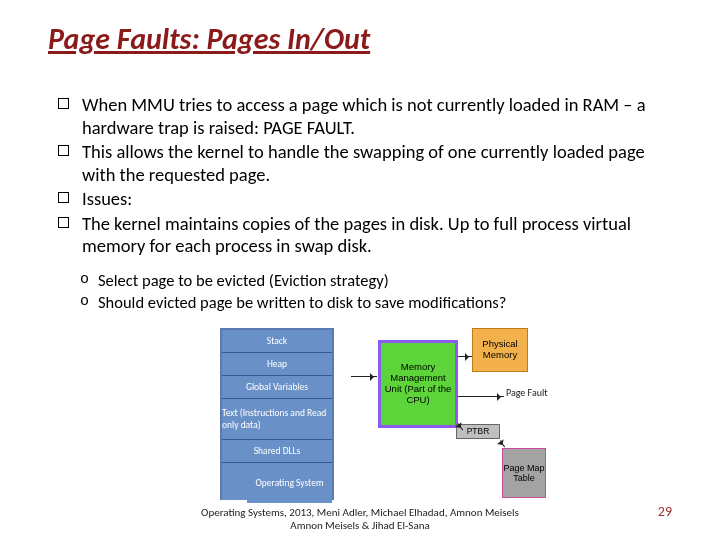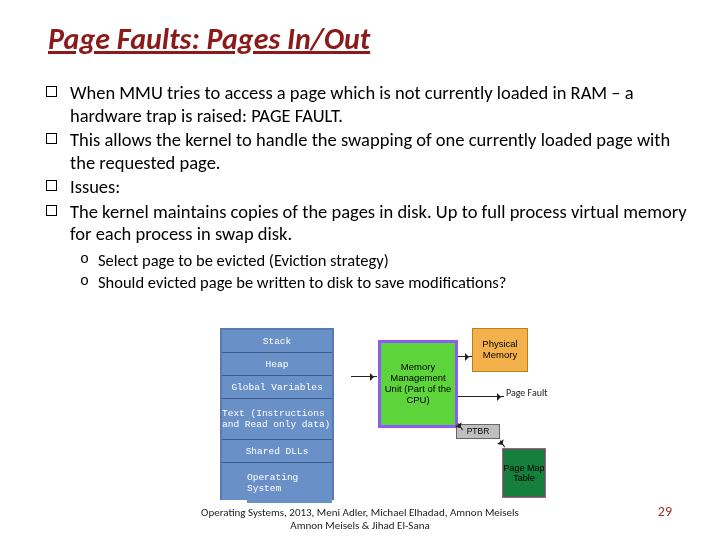--- a/index.html
+++ b/index.html
@@ -30,21 +30,21 @@
     text-decoration-color: #8B1A1A;
   }
   .body {
     position: absolute;
     left: 42px;
     top: 82px;
     width: 646px;
   }
   ul.bullets {
     list-style: none;
-    margin: 0;
+    margin: 12px;
     padding: 0;
   }
   ul.bullets > li {
     position: relative;
     padding-left: 28px;
     margin-bottom: 2px;
     font-size: 18.5px;
     line-height: 1.22;
   }
   ul.bullets > li::before {
@@ -100,21 +100,20 @@
   .bluecol {
     left: 20px;
     top: 0;
     width: 110px;
     height: 170px;
     border-top: 2px solid #5b7ab0;
     border-left: 2px solid #5b7ab0;
     border-right: 2px solid #5b7ab0;
     border-bottom: none;
     background: #6a90c8;
-    font-family: Liberation Mono, monospace;
   }
   .bluecol .row {
     border-bottom: 1px solid #3a5a90;
     color: #fff;
     height: 22px;
     display: flex;
     align-items: center;
     justify-content: center;
     font-size: 9.5px;
   }
@@ -137,21 +136,21 @@
     height: 44px;
     background: #f2b14a;
     border: 1px solid #c27b18;
     color: #000;
   }
   .pink {
     left: 282px;
     top: 120px;
     width: 44px;
     height: 50px;
-    background: #15803d;
+    background: #a3a3a3;
     border: 1px solid #c94a9a;
     color: #000;
     font-size: 9px;
   }
   .ptbr {
     left: 236px;
     top: 96px;
     width: 44px;
     height: 15px;
     background: #bfbfbf;

